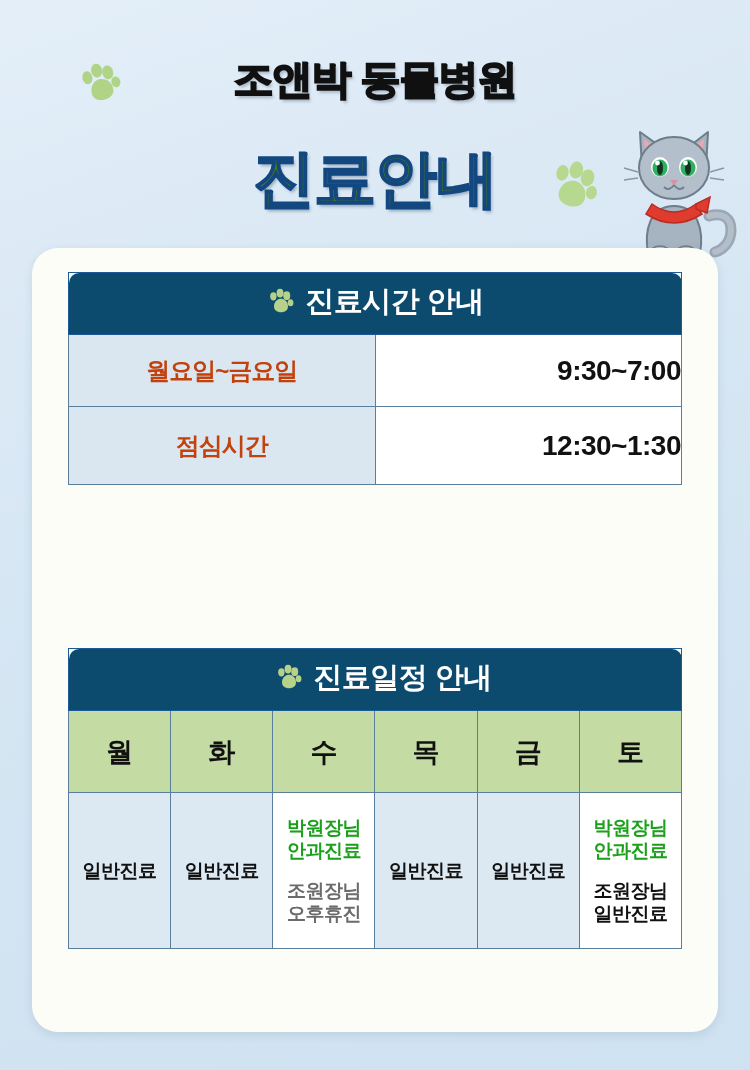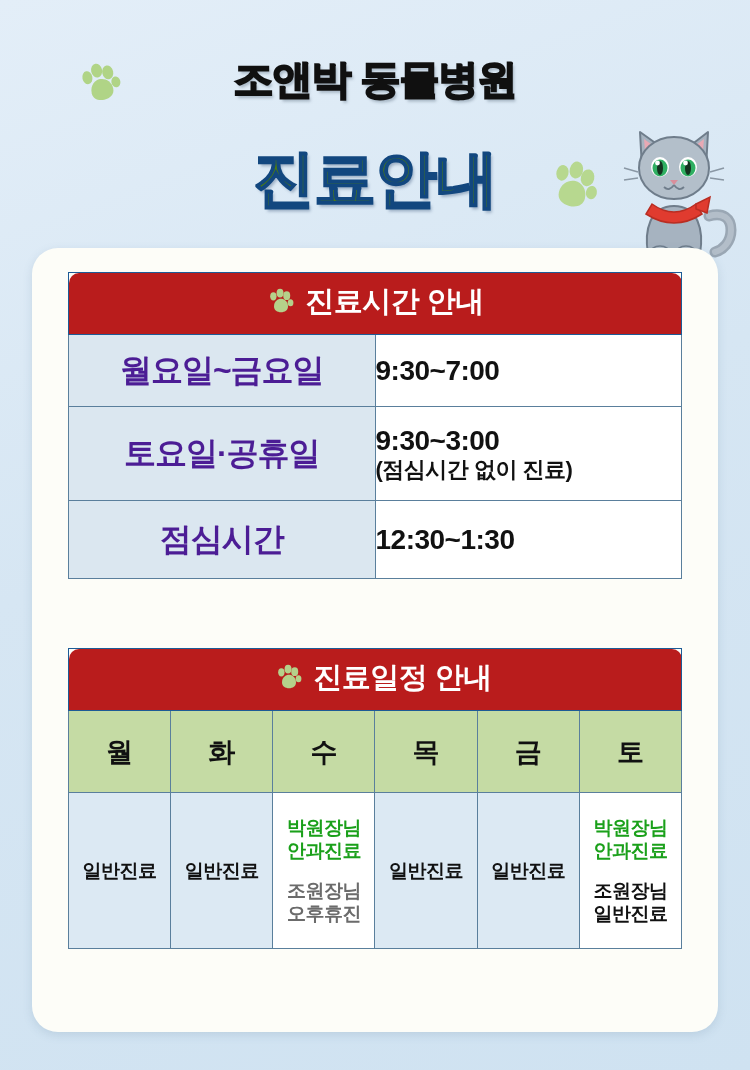--- a/index.html
+++ b/index.html
@@ -57,47 +57,47 @@
 
   
   .info-table {
     position:absolute;
     border-collapse:collapse;
     table-layout:fixed;
   }
   .info-table td, .info-table th { border:1px solid #5a7f9c; }
 
   .table-title {
-    background:#b91c1c;
+    background:#0c4a6e;
     color:#ffffff;
     font-size:29px; font-weight:bold;
     text-align:center;
     letter-spacing:-0.5px;
     padding:9px 0 11px;
     border:1px solid #1d5b96 !important;
   }
   .title-inner { display:inline-flex; align-items:center; gap:9px; }
 
   
   #hours-table      { top:24px;  left:36px; width:614px; }
   #hours-table .table-title { border-radius:10px 10px 0 0; }
   #schedule-table   { top:400px; left:36px; width:614px; }
   #schedule-table .table-title { border-radius:10px 10px 0 0;padding-left:16px; }
 
   
   .hours-label {
     background:#dbe7f0;
-    color:#4c1d95; font-size:32px; font-weight:bold;
+    color:#c2410c; font-size:24px; font-weight:bold;
     text-align:center; letter-spacing:-1px;
     width:236px;
   }
   .hours-value {
     background:#ffffff;
     color:#111; font-size:28px; font-weight:bold;
-    text-align:left; letter-spacing:-0.5px;
+    text-align:right; letter-spacing:-0.5px;
     line-height:1.18;
     margin-left:8px;
   }
   .hours-note { display:block; font-size:22px; font-weight:bold; }
   .row-h1 { height:72px; }
   .row-h2 { height:94px; }
   .row-h3 { height:78px; }
 
   
   .day-head {
@@ -203,27 +203,20 @@
           <span>진료시간 안내</span>
         </span>
       </td>
     </tr>
     <tr class="row-h1">
       <td class="hours-label">월요일~금요일</td>
       <td class="hours-value">
         <span>9:30~7:00</span>
       </td>
     </tr>
-    <tr class="row-h2">
-      <td class="hours-label">토요일·공휴일</td>
-      <td class="hours-value">
-        <span>9:30~3:00</span>
-        <span class="hours-note">(점심시간 없이 진료)</span>
-      </td>
-    </tr>
     <tr class="row-h3">
       <td class="hours-label">점심시간</td>
       <td class="hours-value">
         <span>12:30~1:30</span>
       </td>
     </tr>
   </tbody>
     </table>
 
   <table class="info-table" id="schedule-table">

